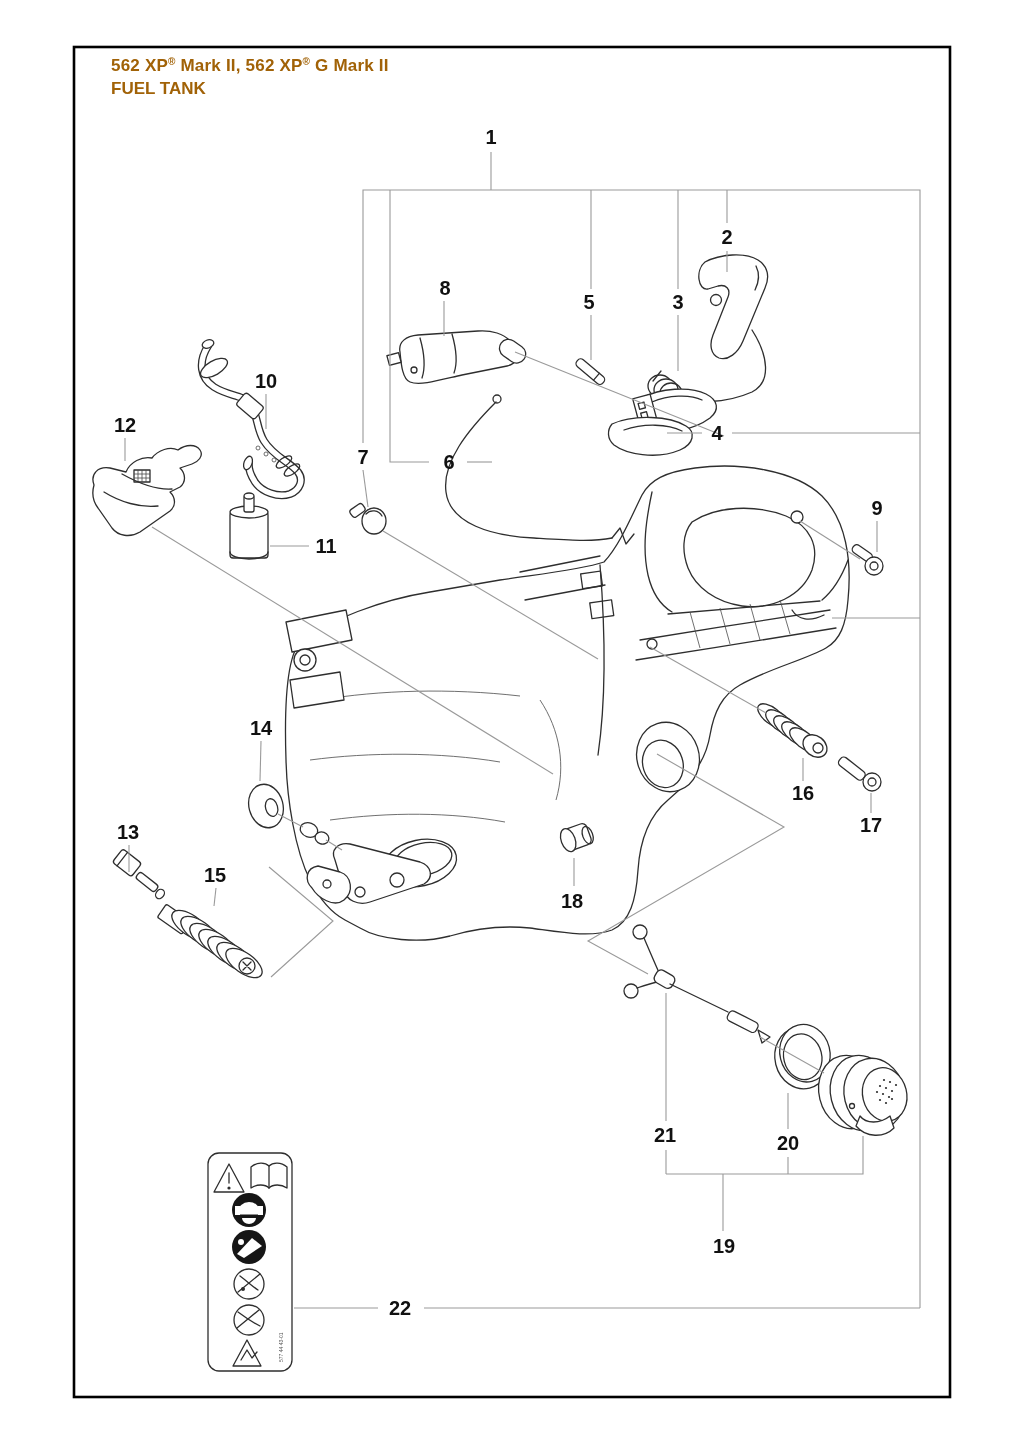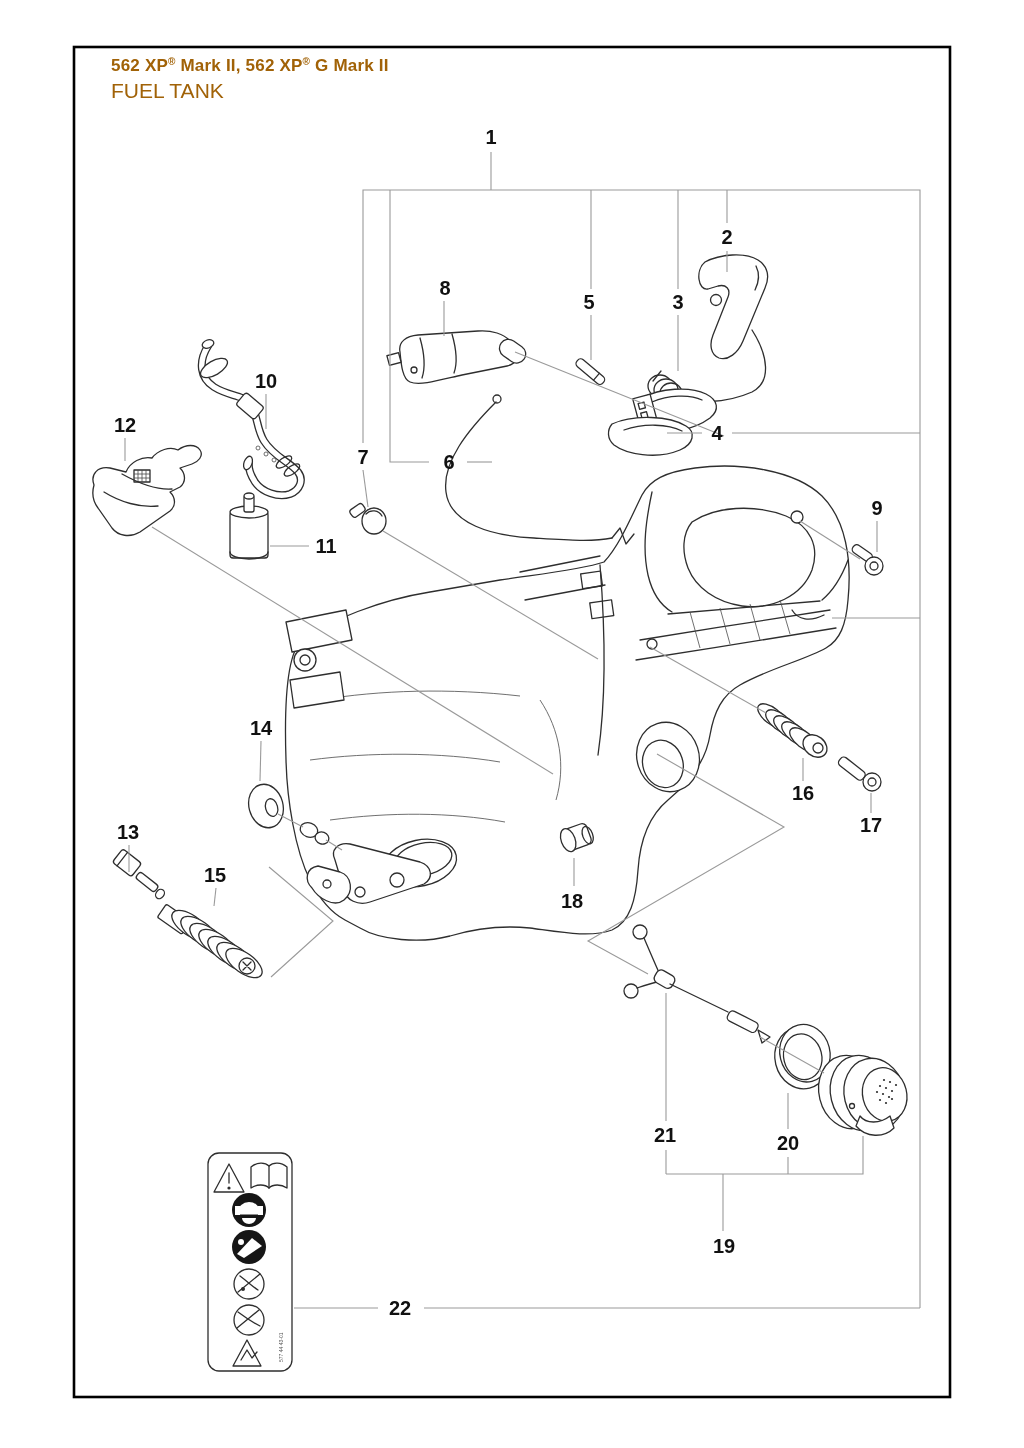--- a/index.html
+++ b/index.html
@@ -2,21 +2,21 @@
 <html><head>
 <meta charset="utf-8">
 <style>
   html,body{margin:0;padding:0;background:#fff;}
   #page{position:relative;width:1024px;height:1448px;background:#fff;overflow:hidden;
         font-family:"Liberation Sans",sans-serif;}
   #art{position:absolute;left:0;top:0;}
   #titleblock{position:absolute;left:98px;top:56px;color:#a16207;margin-left:13px;}
   #title1{font-size:17px;font-weight:bold;letter-spacing:0.2px;}
   #title1 .sup{font-size:10px;position:relative;top:-6px;}
-  #title2{font-size:21px;font-weight:normal;margin-top:3px;}
+  #title2{font-size:17px;font-weight:bold;margin-top:3px;}
   text.callout{font-size:20px;font-weight:bold;fill:#111;
                font-family:"Liberation Sans",sans-serif;}
   text.decalcode{font-size:5px;fill:#555;font-family:"Liberation Sans",sans-serif;}
   .lead{stroke:#9a9a9a;stroke-width:1.1;fill:none;}
   .ink{stroke:#2e2e2e;stroke-width:1.3;fill:none;stroke-linecap:round;stroke-linejoin:round;}
   .inkf{stroke:#2e2e2e;stroke-width:1.3;fill:#fff;stroke-linejoin:round;}
   .thin{stroke:#4a4a4a;stroke-width:0.8;fill:none;}
 </style>
 </head>
 <body>

